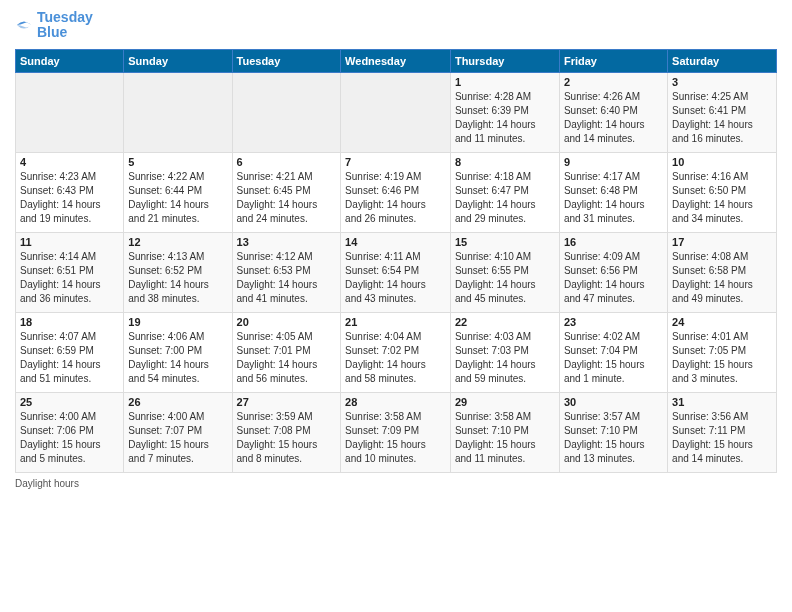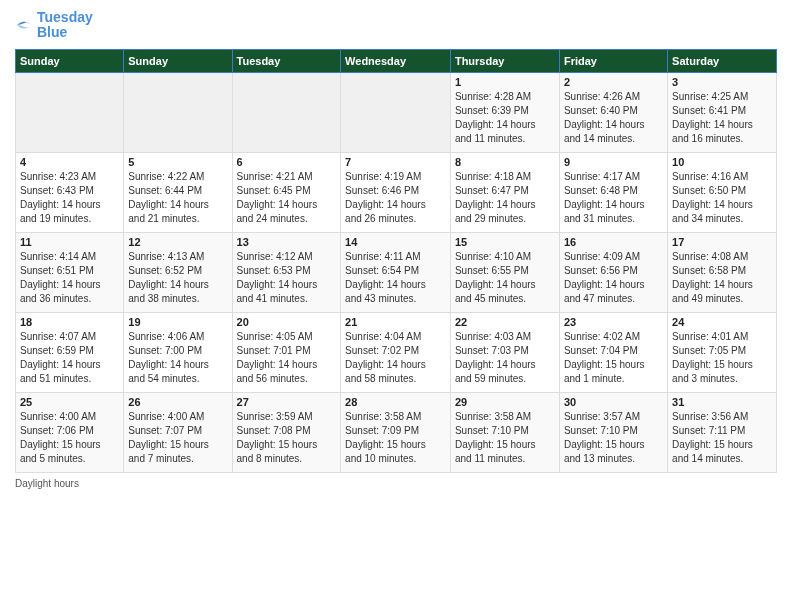--- a/index.html
+++ b/index.html
@@ -42,21 +42,21 @@
     .subtitle {
       font-size: 14px;
       color: #444;
     }
     .calendar {
       width: 100%;
       border-collapse: collapse;
       font-size: 10px;
     }
     .calendar thead tr th {
-      background: #14532d;
+      background: #0369a1;
       color: white;
       font-weight: bold;
       font-size: 11px;
       padding: 5px 4px;
       text-align: left;
       border: 1px solid #3a7bc8;
     }
     .calendar tbody tr td {
       border: 1px solid #ddd;
       vertical-align: top;

